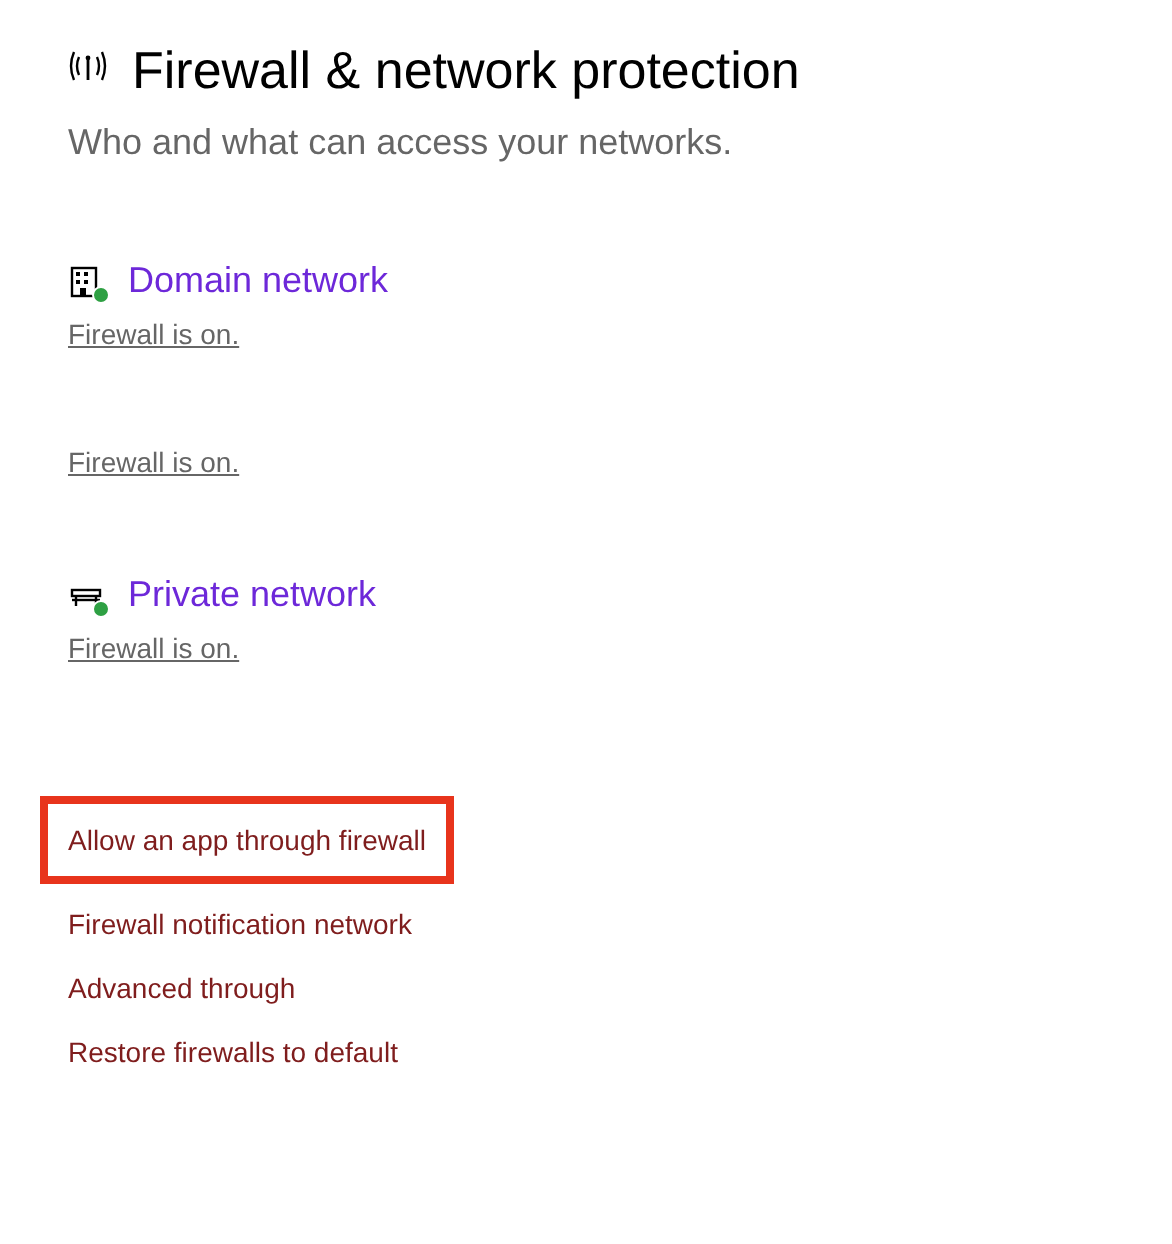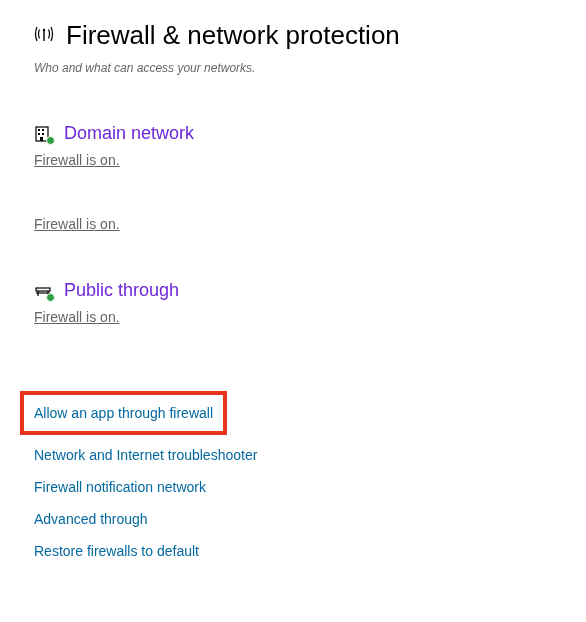--- a/index.html
+++ b/index.html
@@ -34,23 +34,22 @@
     }
 
     h1 {
       font-size: 26px;
       font-weight: 400;
       color: #000;
     }
 
     .subtitle {
       margin-top: 10px;
-      font-size: 12px;
+      font-size: 18px;
       color: #666;
-      font-style: italic;
     }
 
     .network-section {
       margin-top: 48px;
     }
 
     .network-header {
       display: flex;
       align-items: center;
       gap: 12px;
@@ -84,21 +83,21 @@
       font-size: 14px;
       color: #666;
       text-decoration: underline;
     }
 
     .links-section {
       margin-top: 66px;
     }
 
     .link-item {
-      color: #0369a1;
+      color: #7f1d1d;
       font-size: 14px;
       cursor: pointer;
       margin-bottom: 16px;
       display: block;
     }
 
     .highlighted-link {
       border: 4px solid #e8341c;
       padding: 10px 10px;
       display: inline-block;
@@ -169,27 +168,26 @@
   <div class="network-header">
     <span class="network-icon">
       <svg width="18" height="18" viewBox="0 0 18 18">
         <rect x="2" y="6" width="14" height="3" stroke="#000" stroke-width="1.2" fill="none"></rect>
         <line x1="4" y1="9" x2="4" y2="14" stroke="#000" stroke-width="1.2"></line>
         <line x1="14" y1="9" x2="14" y2="14" stroke="#000" stroke-width="1.2"></line>
         <line x1="2" y1="11" x2="16" y2="11" stroke="#000" stroke-width="1.2"></line>
       </svg>
       <span class="icon-badge"></span>
     </span>
-    <span class="network-link">Public through</span>
+    <span class="network-link">Private network</span>
     <span class="active-label"></span>
   </div>
   <p class="network-status">Firewall is on.</p>
 </div>
 
 <div class="links-section">
   <div class="highlighted-link">
     <span class="link-item">Allow an app through firewall</span>
   </div>
-  <span class="link-item">Network and Internet troubleshooter</span>
   <span class="link-item">Firewall notification network</span>
   <span class="link-item">Advanced through</span>
   <span class="link-item">Restore firewalls to default</span>
 </div>
 
 </body></html>

